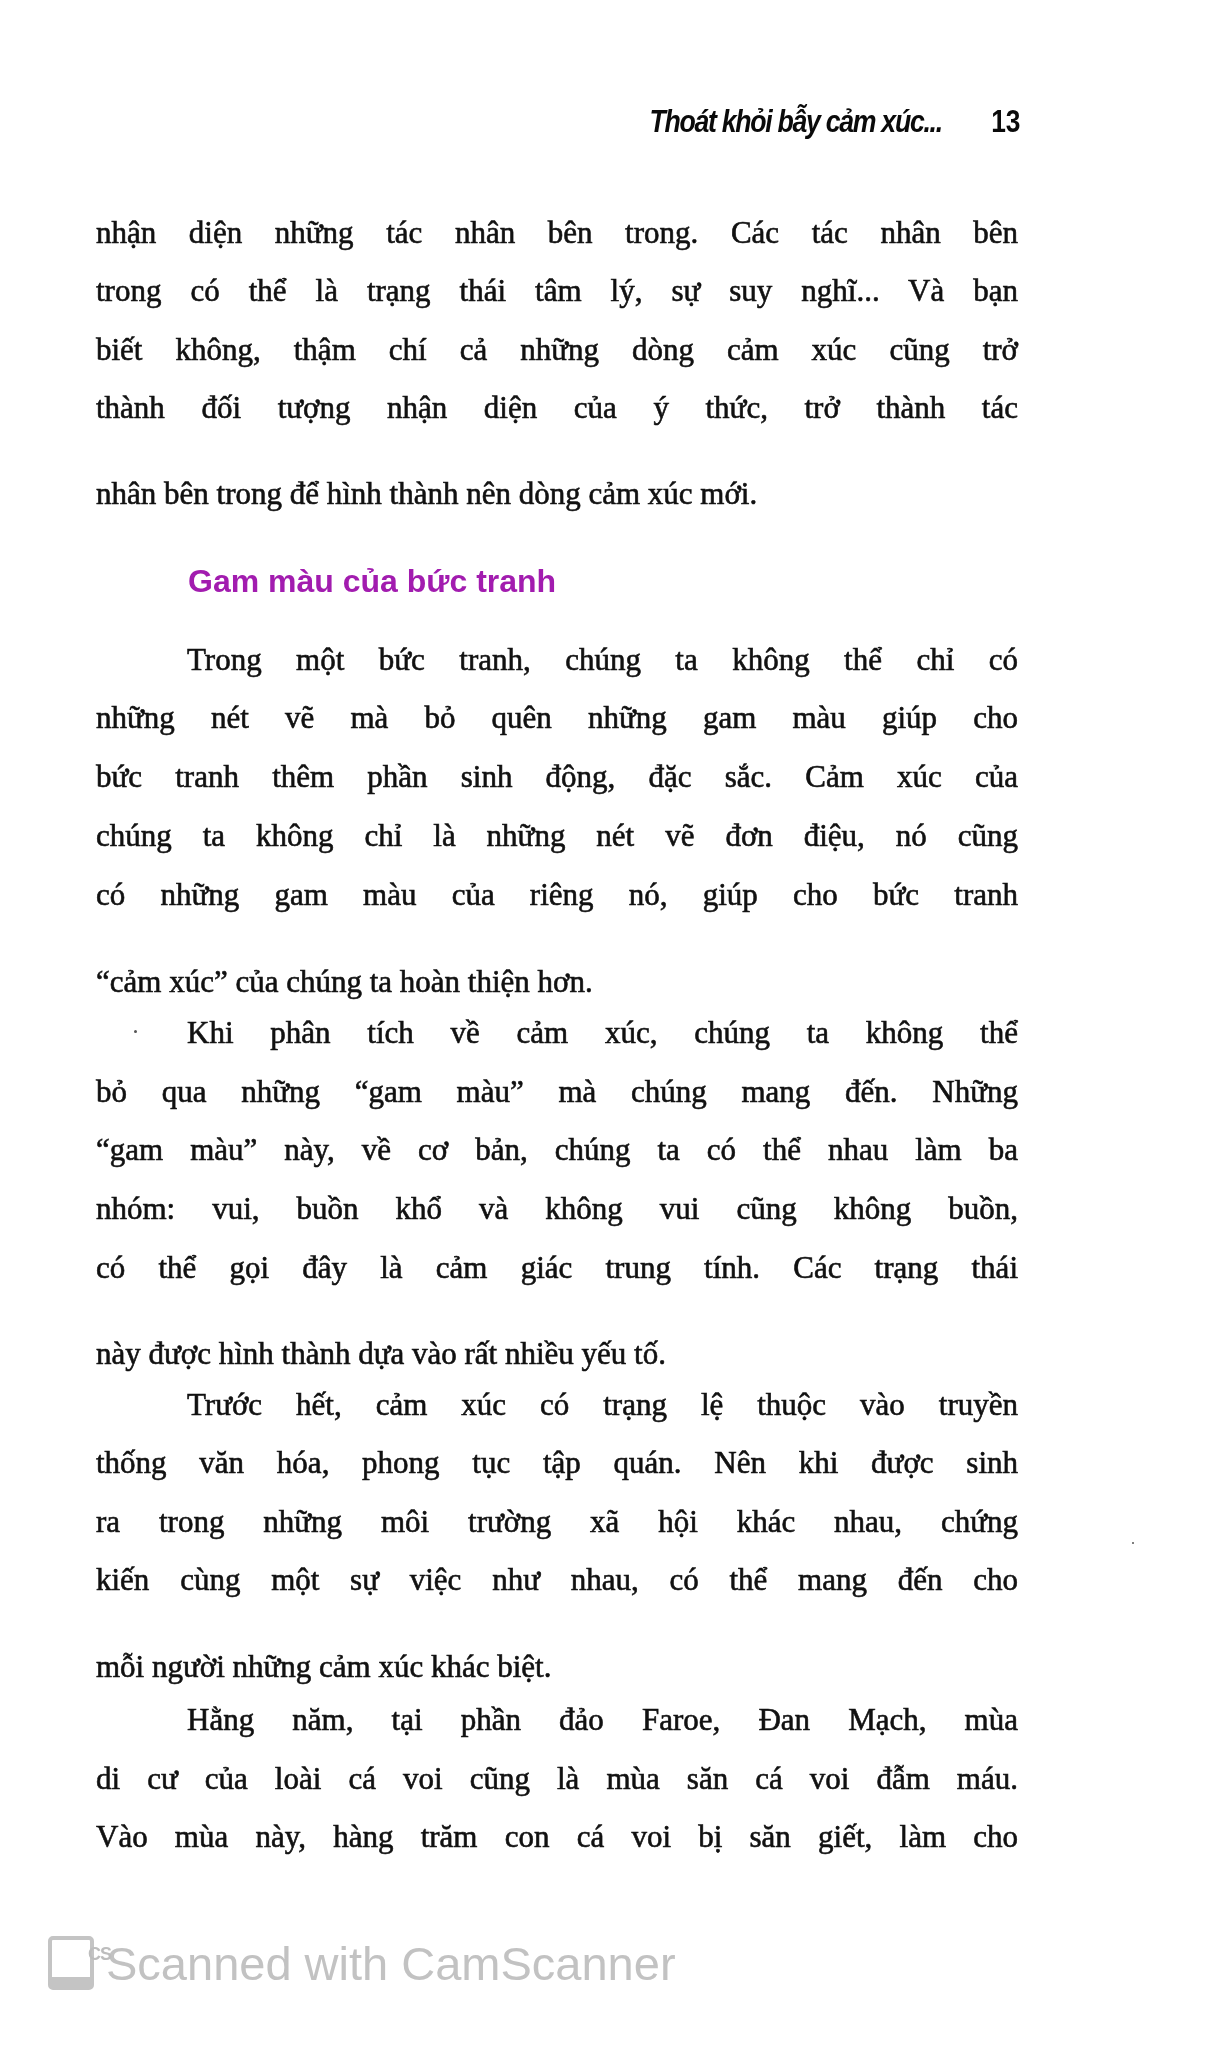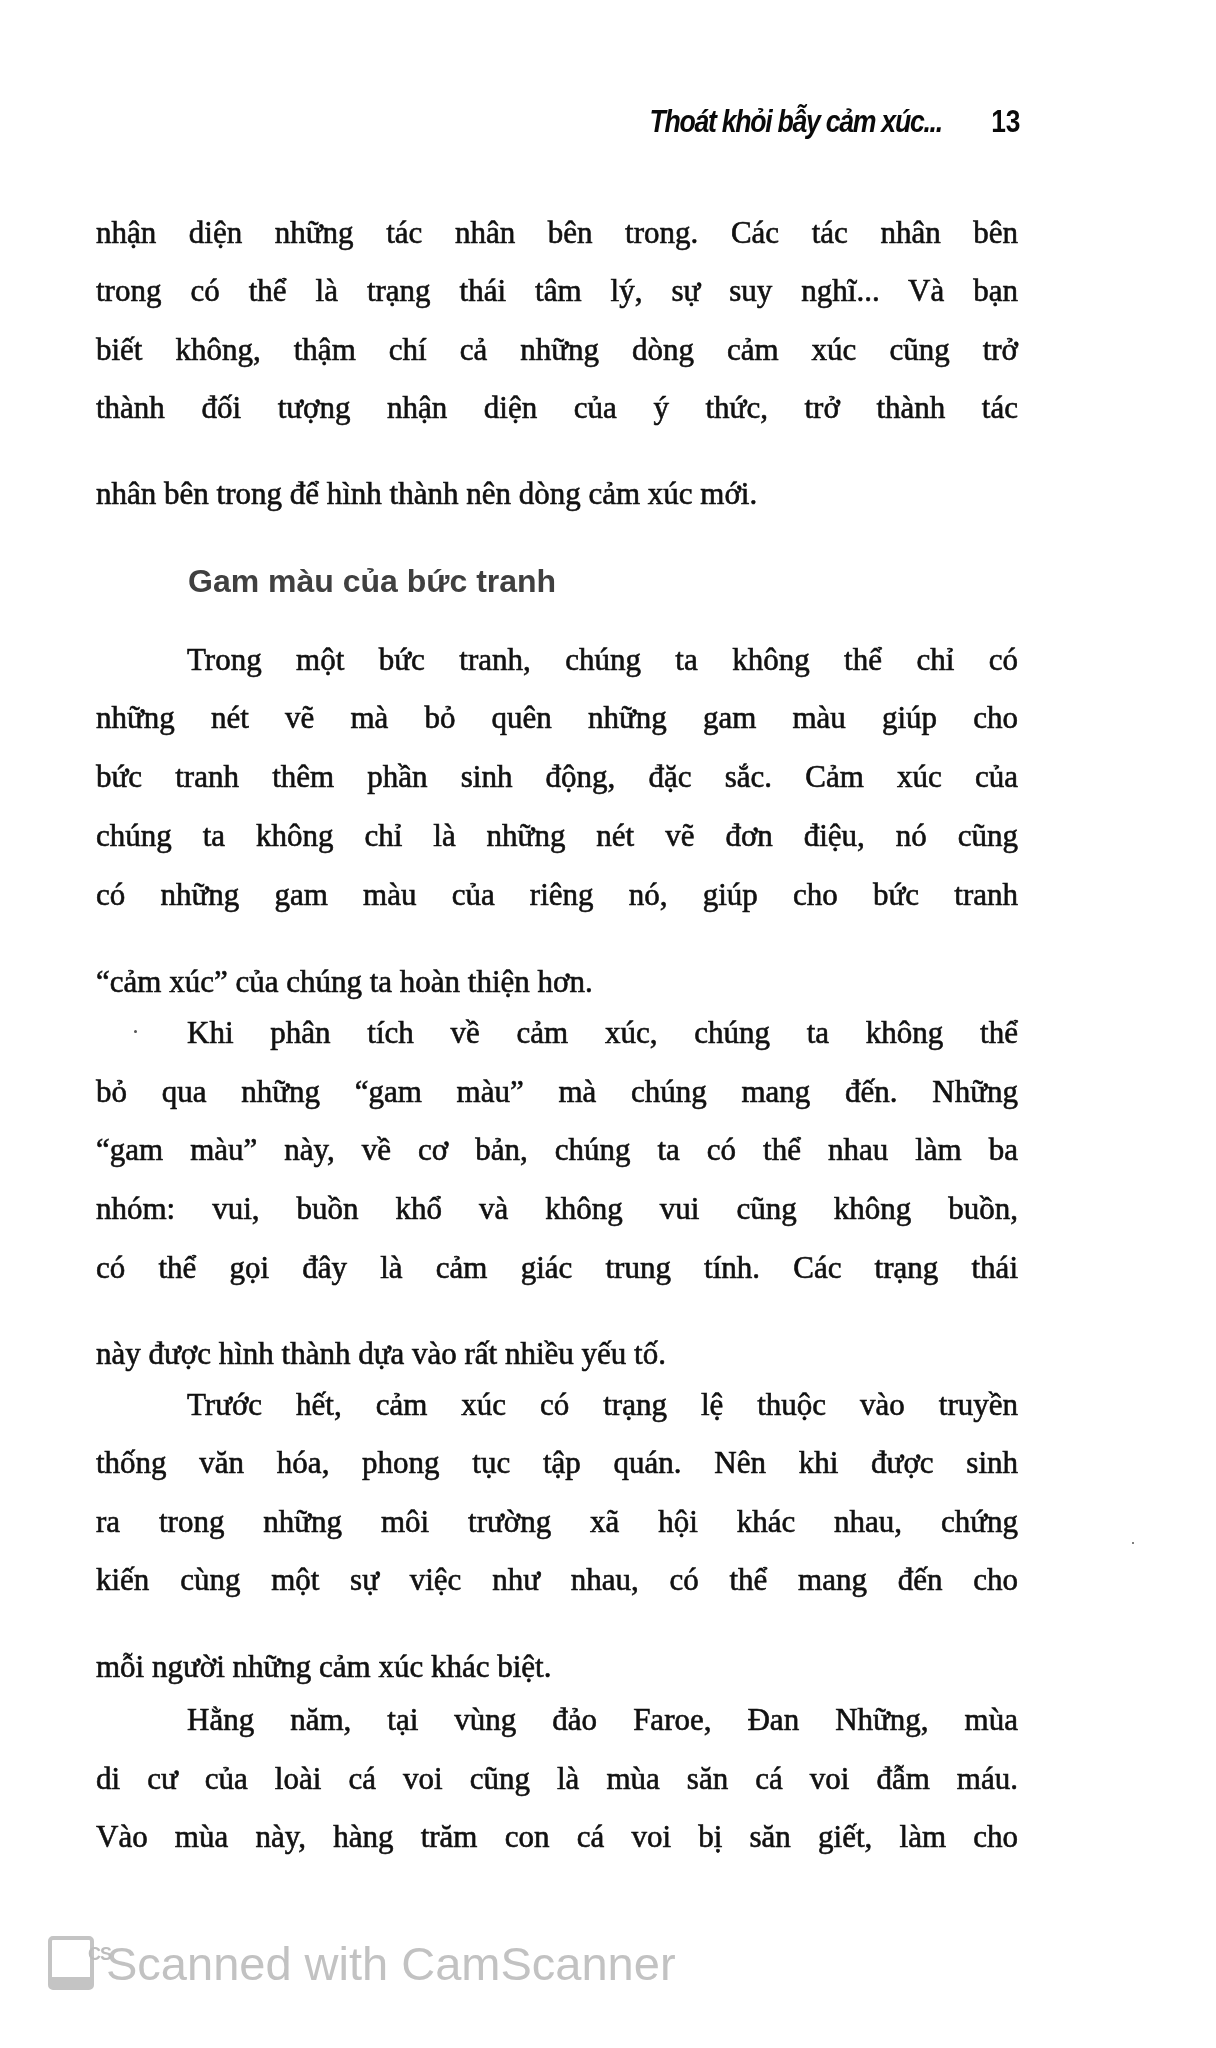--- a/index.html
+++ b/index.html
@@ -25,21 +25,21 @@
     position: absolute; left: 96px; width: 922px; height: 48px; line-height: 48px;
     font-family: "Liberation Serif", "DejaVu Serif", serif; font-size: 31px;
     text-align: justify; text-align-last: justify; white-space: nowrap; overflow: visible;
     color: #111; -webkit-text-stroke: 0.6px #111;
   }
   .line.indent { left: 187px; width: 831px; }
   .line.last { text-align-last: left; margin-top: 28px; }
   .heading {
     position: absolute; left: 188px; top: 563px;
     font-family: "Liberation Sans", "DejaVu Sans", sans-serif; font-weight: bold; font-size: 32px;
-    color: #404040; white-space: nowrap;
+    color: #a21caf; white-space: nowrap;
   }
   .watermark {
     position: absolute; left: 48px; top: 1935px; height: 56px; display: flex; align-items: center;
   }
   .cs-logo {
     width: 46px; height: 54px; border: 4px solid #c4c4c4; border-radius: 5px; box-sizing: border-box;
     position: relative; background: #fff;
   }
   .cs-logo::after {
     content: ""; position: absolute; left: 0; right: 0; bottom: 0; height: 9px; background: #c4c4c4;
@@ -94,21 +94,21 @@
 
 <div>
   <div class="line indent" style="top:1381px">Trước hết, cảm xúc có trạng lệ thuộc vào truyền</div>
   <div class="line" style="top:1439px">thống văn hóa, phong tục tập quán. Nên khi được sinh</div>
   <div class="line" style="top:1498px">ra trong những môi trường xã hội khác nhau, chứng</div>
   <div class="line" style="top:1556px">kiến cùng một sự việc như nhau, có thể mang đến cho</div>
   <div class="line last" style="top:1615px">mỗi người những cảm xúc khác biệt.</div>
 </div>
 
 <div>
-  <div class="line indent" style="top:1696px">Hằng năm, tại vùng đảo Faroe, Đan Những, mùa</div>
+  <div class="line indent" style="top:1696px">Hằng năm, tại phần đảo Faroe, Đan Mạch, mùa</div>
   <div class="line" style="top:1755px">di cư của loài cá voi cũng là mùa săn cá voi đẫm máu.</div>
   <div class="line" style="top:1813px">Vào mùa này, hàng trăm con cá voi bị săn giết, làm cho</div>
 </div>
 
 <div class="speck" style="left:134px;top:1030px"></div>
 <div class="speck" style="left:1132px;top:1542px;width:2px;height:2px"></div>
 
 <div class="watermark">
   <div class="cs-logo">
     <span>CS</span>

